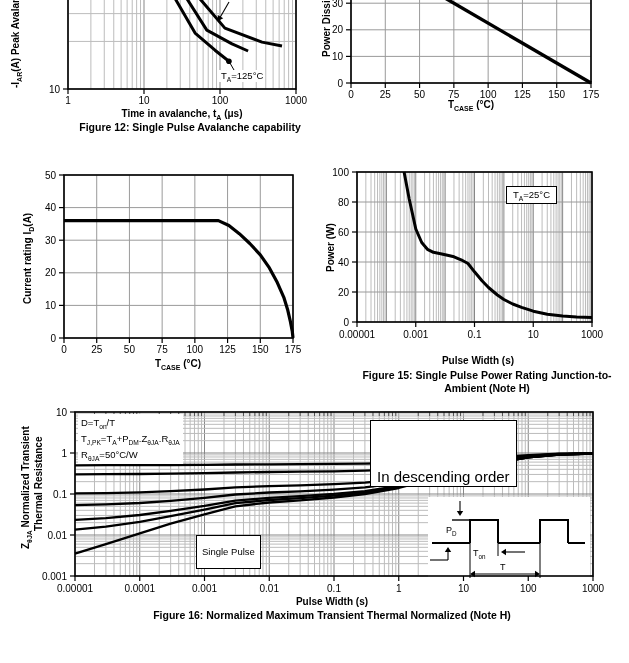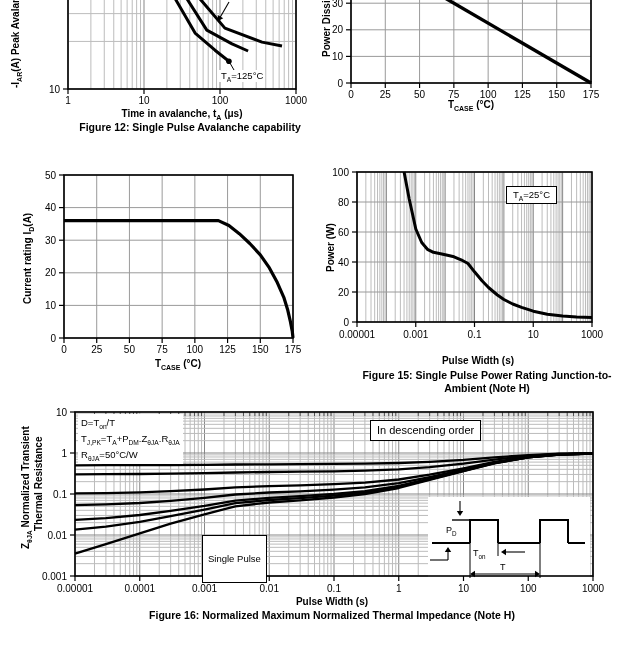--- a/index.html
+++ b/index.html
@@ -7,21 +7,21 @@
          font-family:"Liberation Sans","DejaVu Sans",sans-serif;color:#000;}
   #stage svg{position:absolute;}
   .lbl{position:absolute;white-space:nowrap;}
   .ax{font-weight:bold;font-size:10px;}
   .cap{font-weight:bold;font-size:10.5px;text-align:center;}
   .rot{transform-origin:0 0;transform:rotate(-90deg);}
   .anno{font-size:9.5px;background:#fff;line-height:12px;}
   .bord{border:1px solid #000;}
   sub{font-size:70%;line-height:0;}
   .fml div{font-size:9.5px;line-height:16px;background:#fff;}
-  .leg div{font-size:11px;line-height:13px;}
+  .leg div{font-size:15px;line-height:13px;margin-top:46px;}
   .tiny{font-size:9px;background:#fff;line-height:10px;}
 </style>
 </head>
 <body>
 
 <div id="stage">
 
   <svg id="fig12" style="left:0px;top:-227px" width="320" height="392">
       <line x1="68" y1="0" x2="68" y2="316" stroke="#878787" stroke-width="1"></line>
       <line x1="90.87827967046258" y1="0" x2="90.87827967046258" y2="316" stroke="#bcbcbc" stroke-width="1"></line>
@@ -536,30 +536,30 @@
 
   <div class="lbl ax rot" style="left:325px;top:272px">Power (W)</div>
   <div class="lbl ax" style="left:358px;top:355px;width:240px;text-align:center">Pulse Width (s)</div>
   <div class="lbl cap" style="left:337px;top:369px;width:300px">Figure 15: Single Pulse Power Rating Junction-to-</div>
   <div class="lbl cap" style="left:337px;top:382px;width:300px">Ambient (Note H)</div>
   <div class="lbl anno bord" style="left:506px;top:186px;padding:2px 6px">T<sub>A</sub>=25°C</div>
 
   <div class="lbl ax rot" style="left:20px;top:549px">Z<sub>θJA</sub> Normalized Transient</div>
   <div class="lbl ax rot" style="left:33px;top:531px">Thermal Resistance</div>
   <div class="lbl ax" style="left:212px;top:596px;width:240px;text-align:center">Pulse Width (s)</div>
-  <div class="lbl cap" style="left:132px;top:609px;width:400px">Figure 16: Normalized Maximum Normalized Thermal Impedance (Note H)</div>
+  <div class="lbl cap" style="left:132px;top:609px;width:400px">Figure 16: Normalized Maximum Transient Thermal Normalized (Note H)</div>
 
   <div class="lbl fml" style="left:78px;top:414px;padding:1px 3px;background:#fff">
     <div>D=T<sub>on</sub>/T</div>
     <div>T<sub>J,PK</sub>=T<sub>A</sub>+P<sub>DM</sub>.Z<sub>θJA</sub>.R<sub>θJA</sub></div>
     <div>R<sub>θJA</sub>=50°C/W</div>
   </div>
 
   <div class="lbl leg bord" style="left:370px;top:420px;padding:3px 6px;background:#fff">
     <div>In descending order</div>
   </div>
 
-  <div class="lbl anno bord" style="left:202px;top:535px;padding:17px 5px">Single Pulse</div>
+  <div class="lbl anno bord" style="left:196px;top:535px;padding:10px 5px">Single Pulse</div>
 
   <div class="lbl tiny" style="left:446px;top:525px">P<sub>D</sub></div>
   <div class="lbl tiny" style="left:473px;top:548px">T<sub>on</sub></div>
   <div class="lbl tiny" style="left:500px;top:562px">T</div>
 </div>
 
 </body></html>

